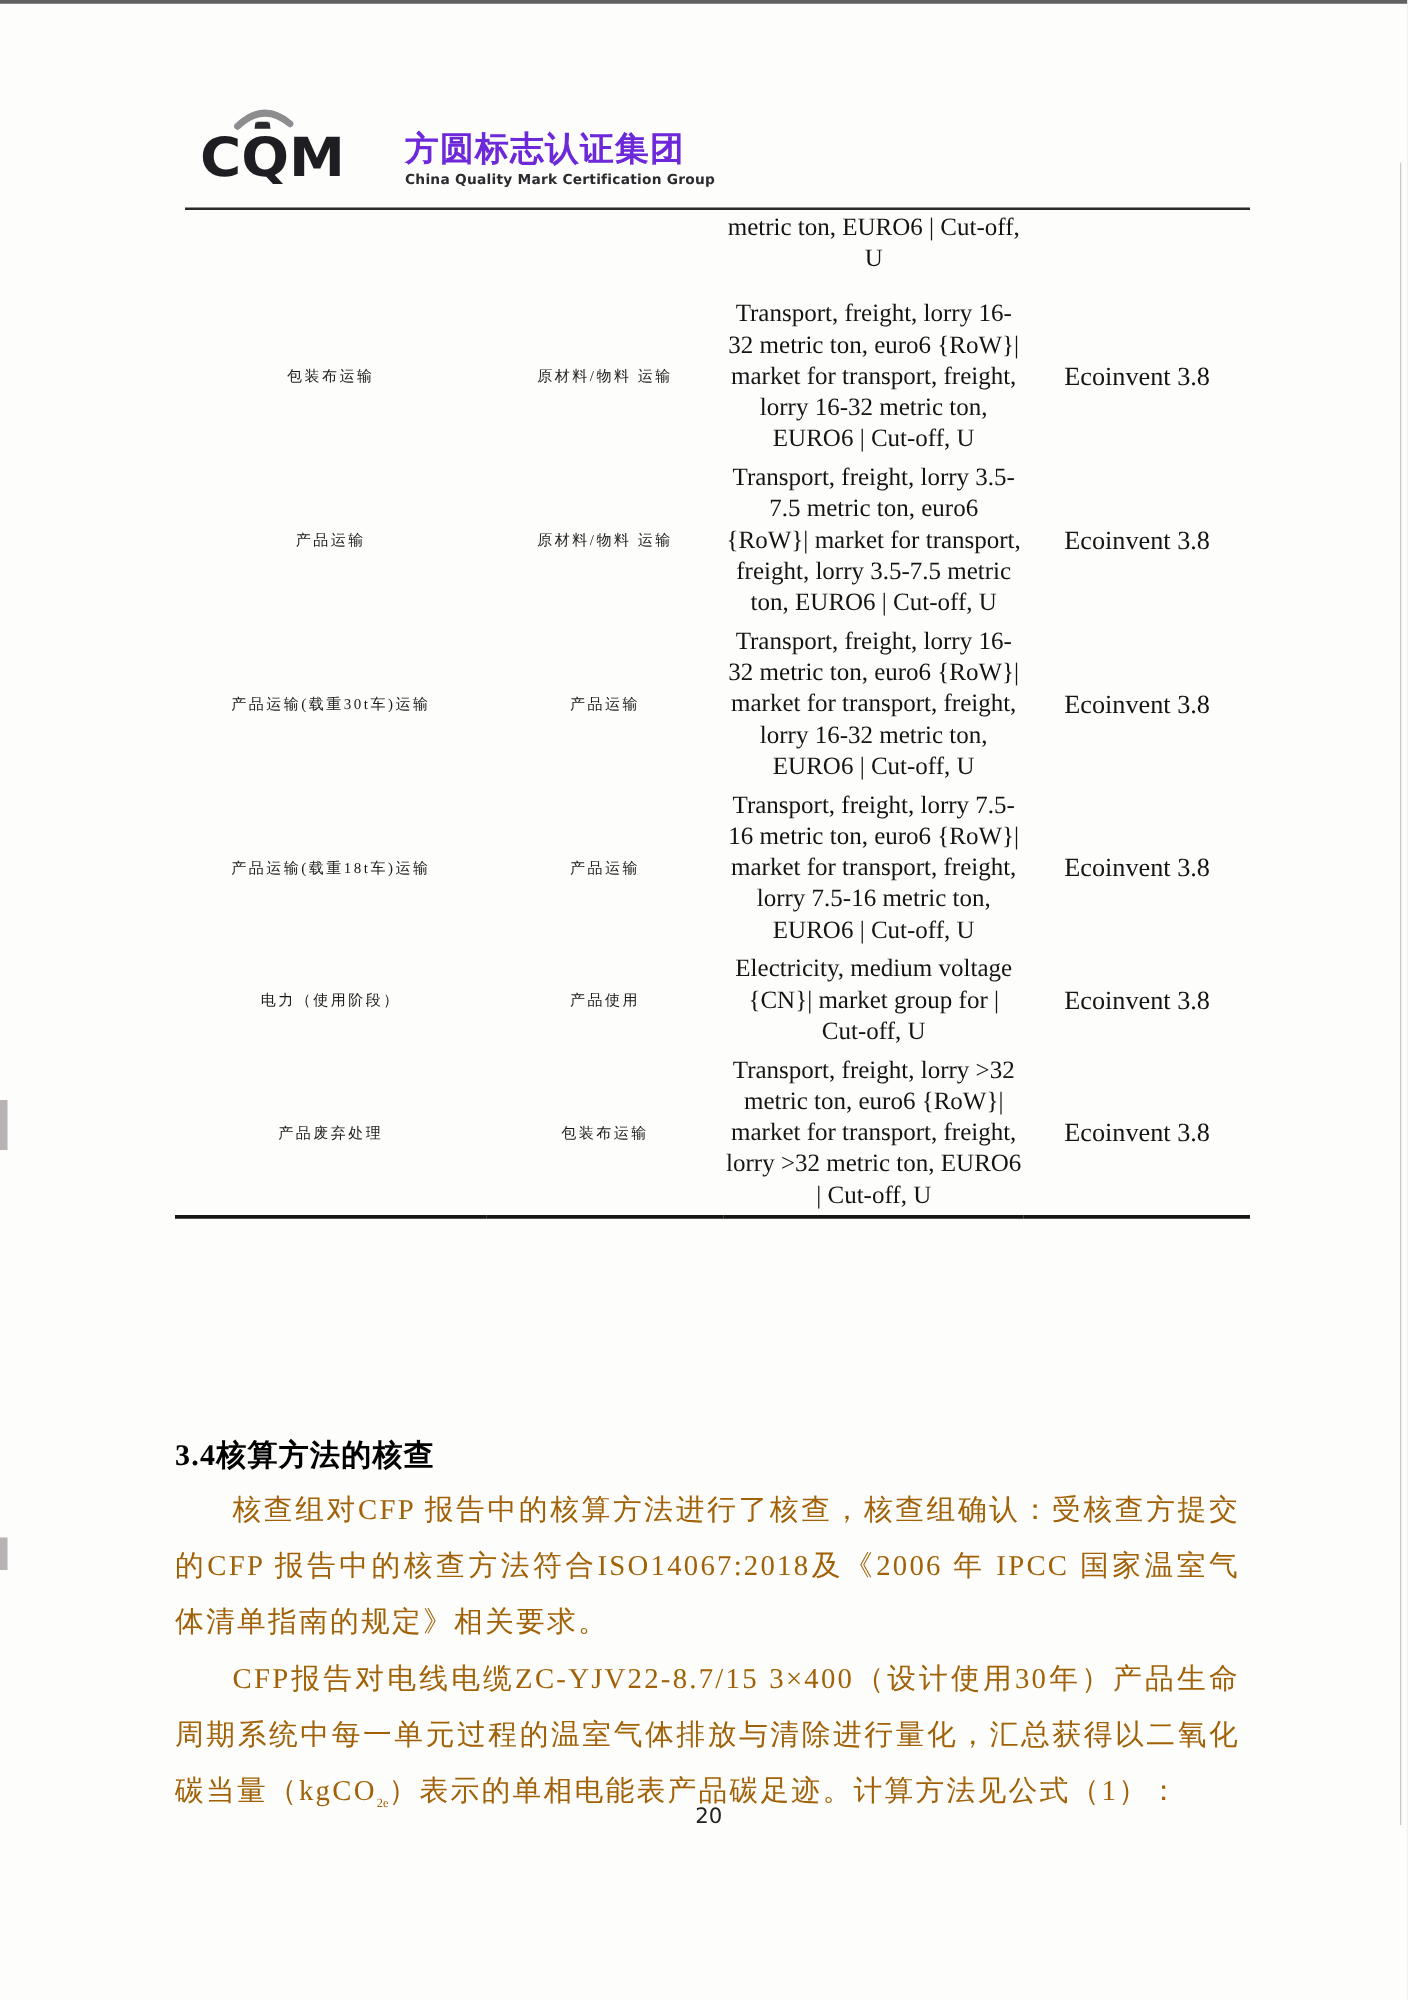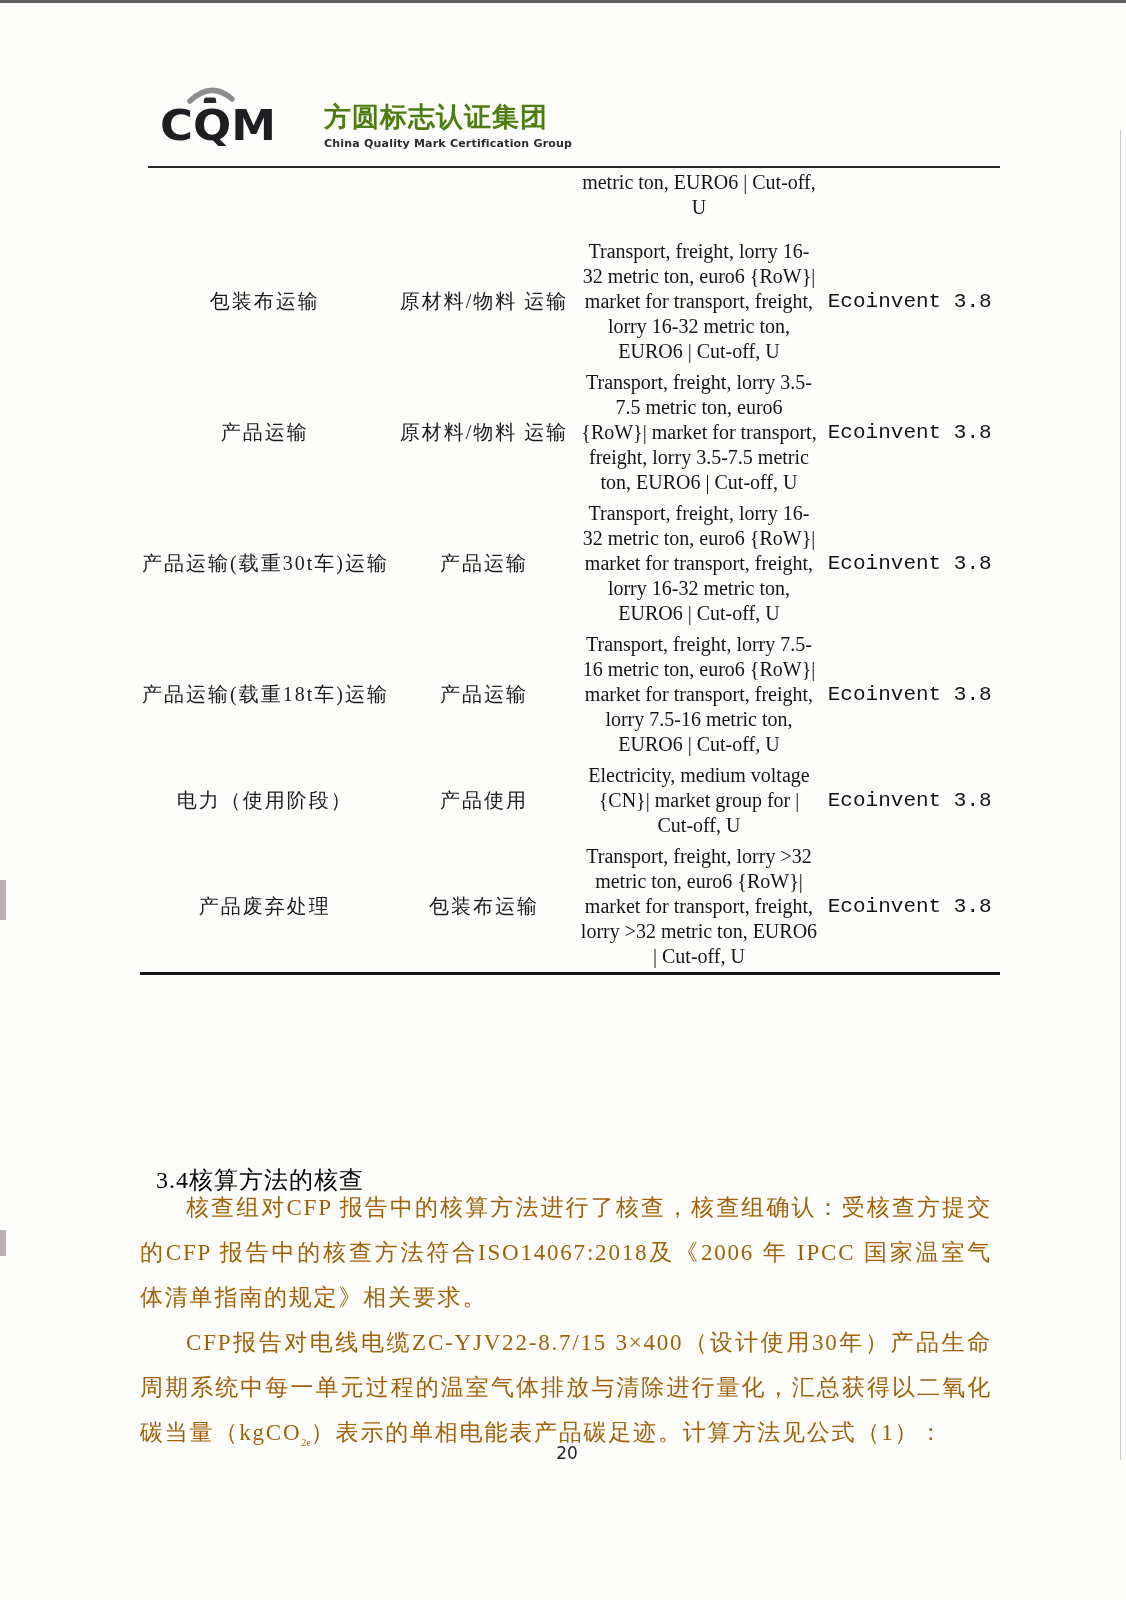--- a/index.html
+++ b/index.html
@@ -20,50 +20,50 @@
   .logo{position:relative;width:118px;height:56px;}
   .logo-text{
     font-family:"DejaVu Sans","Liberation Sans",sans-serif;
     font-weight:800;font-size:45px;line-height:56px;letter-spacing:0px;
     color:#1e1e22;transform:scaleY(.96);display:inline-block;
   }
   .logo-arc{position:absolute;left:27px;top:-11px;width:48px;height:18px;}
   .logo-crown{position:absolute;left:44px;top:-1px;width:12px;height:6px;background:#2a2a2e;border-radius:2px 2px 0 0;transform:perspective(20px) rotateX(25deg);}
   .brand{margin-left:14px;padding-top:6px;}
   .brand-cn{
-    font-family:Liberation Mono, monospace;
-    font-weight:700;font-size:27px;line-height:30px;color:#4d7c0f;letter-spacing:1px;
+    font-family:Liberation Sans, sans-serif;
+    font-weight:700;font-size:27px;line-height:30px;color:#6d28d9;letter-spacing:1px;
   }
   .brand-en{
     font-family:"DejaVu Sans","Liberation Sans",sans-serif;
     font-weight:700;font-size:11px;color:#2b2b2f;letter-spacing:.2px;margin-top:3px;
   }
   .header-rule{position:absolute;top:166px;left:148px;width:852px;height:0;border-top:2px solid #2b2b2b;}
 
   
   .lci-table{
     position:absolute;top:168px;left:140px;width:860px;
     border-collapse:collapse;table-layout:fixed;
     border-bottom:3px solid #161616;
   }
   .lci-table td{vertical-align:middle;text-align:center;padding:2px 2px;}
   td.cell-cn{
-    font-size:20px;letter-spacing:2px;white-space:nowrap;color:#1b1b1b;
+    font-size:12px;letter-spacing:2px;white-space:nowrap;color:#1b1b1b;
   }
   td.cell-en{
     font-size:20px;line-height:25px;color:#141414;
   }
-  td.cell-src{font-size:21px;color:#141414;font-family:Liberation Mono, monospace;}
+  td.cell-src{font-size:21px;color:#141414;}
   tr.carryover td{vertical-align:top;padding-bottom:16px;}
   tr.datarow td{padding-top:3px;padding-bottom:3px;}
 
   
   .section-heading{
     position:absolute;top:1148px;left:140px;width:860px;
-    font-size:24px;font-weight:400;color:#000;letter-spacing:1px;margin:16px;
+    font-size:24px;font-weight:700;color:#000;letter-spacing:1px;margin:0;
   }
   .body-copy{position:absolute;top:1185px;left:140px;width:852px;}
   .para{
     margin:0;font-size:23px;line-height:45px;color:#a16207;
     text-align:justify;letter-spacing:1.8px;text-indent:2em;
   }
   .para sub{font-size:10px;letter-spacing:0;}
 
   .pageno{
     position:absolute;top:1443px;left:4px;width:1126px;text-align:center;

